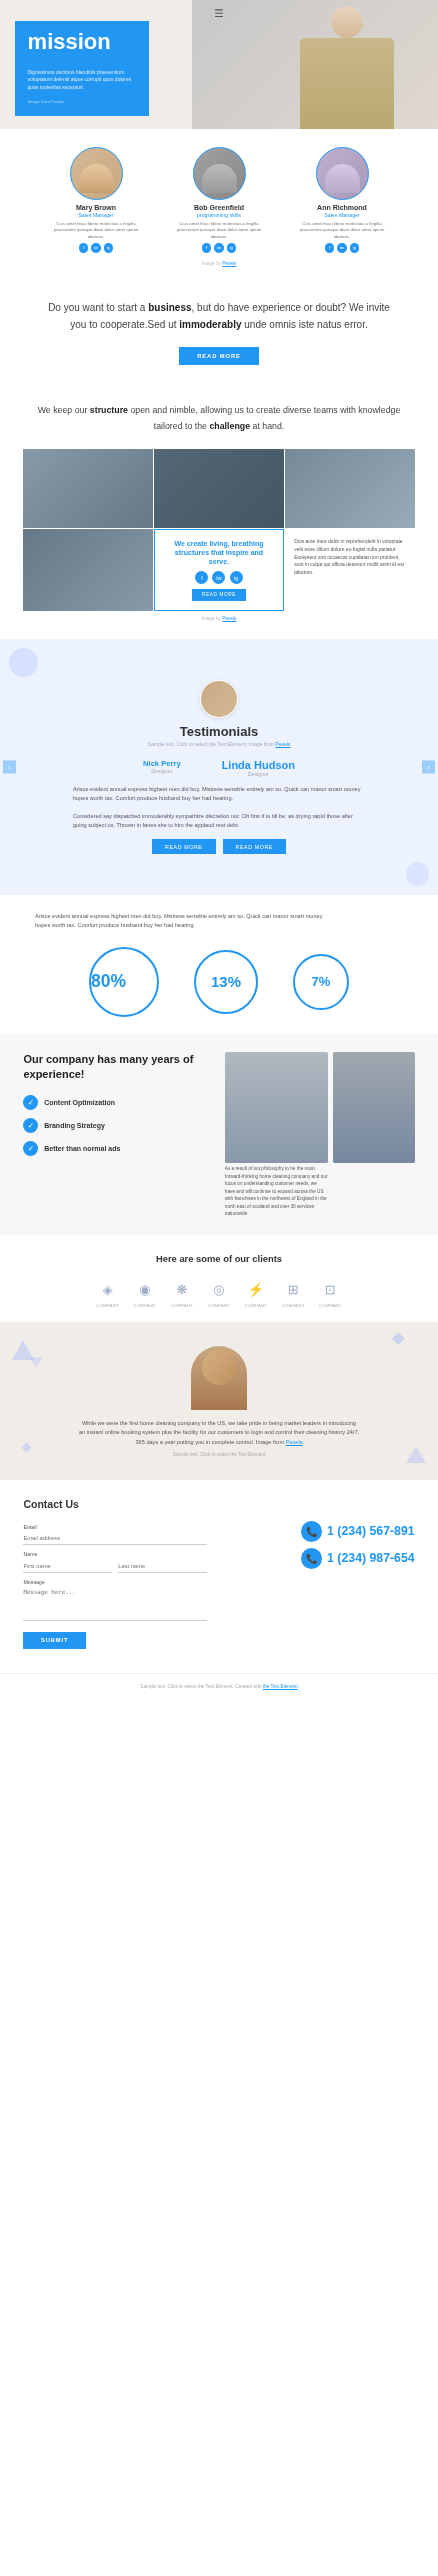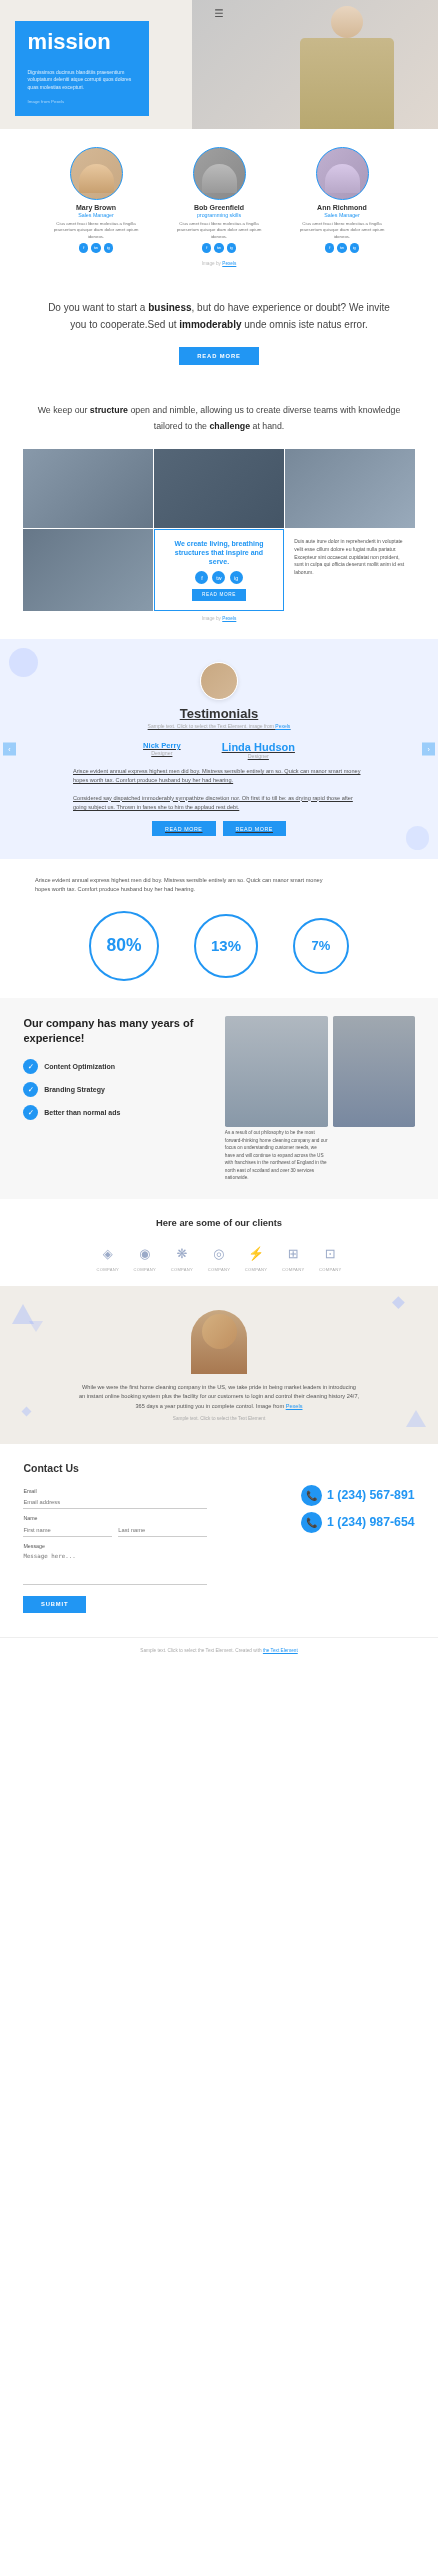--- a/index.html
+++ b/index.html
@@ -109,21 +109,21 @@
     <div style="background:#fff; display:flex; align-items:flex-start; min-height:79px; padding:8.8px;">
       <p style="font-size:5px; color:#555; line-height:1.55;">Duis aute irure dolor in reprehenderit in voluptate velit esse cillum dolore eu fugiat nulla pariatur. Excepteur sint occaecat cupidatat non proident, sunt in culpa qui officia deserunt mollit anim id est laborum.</p>
     </div>
   </div>
 
   <div style="font-size:4.7px; color:#bbb; text-align:center; margin-top:5.8px;">
     <span>Image by</span> <a href="#" style="color:#2196f3;">Pexels</a>
   </div>
 </div>
 
-<div style="background:#edf2ff; padding:23px 29px; position:relative; overflow:hidden;text-decoration:underline;">
+<div style="background:#edf2ff; padding:41px 29px; position:relative; overflow:hidden;">
 
   <div style="position:absolute; top:8.8px; left:8.8px; width:29px; height:29px; background:rgba(147,173,255,0.25); border-radius:50%;"></div>
   <div style="position:absolute; bottom:8.8px; right:8.8px; width:23.4px; height:23.4px; background:rgba(147,173,255,0.2); border-radius:50%;"></div>
   <div style="position:absolute; top:50%; left:2.9px; transform:translateY(-50%); background:rgba(33,150,243,0.4); color:#fff; width:13px; height:13px; display:flex; align-items:center; justify-content:center; cursor:pointer; font-size:7px;">‹</div>
   <div style="position:absolute; top:50%; right:2.9px; transform:translateY(-50%); background:rgba(33,150,243,0.4); color:#fff; width:13px; height:13px; display:flex; align-items:center; justify-content:center; cursor:pointer; font-size:7px;">›</div>
 
   <div style="text-align:center;">
     <div style="width:38px; height:38px; border-radius:50%; background:linear-gradient(135deg, #c8a882, #d4b896); margin:0 auto 5.8px; border:1.8px solid #fff; box-shadow:0 1.2px 4.7px rgba(0,0,0,0.1);"></div>
     <h2 style="font-size:13px; font-weight:800; color:#333; margin-bottom:2.3px;">Testimonials</h2>
     <div style="font-size:5px; color:#aaa; margin-bottom:11.7px;">
@@ -153,21 +153,21 @@
       <button style="background:#2196f3; color:#fff; border:none; padding:4.1px 13px; font-size:5.3px; cursor:pointer; letter-spacing:0.6px; text-transform:uppercase;">read more</button>
     </div>
   </div>
 </div>
 
 <div style="padding:17.5px 35px; background:#fff;">
   <p style="font-size:5.6px; color:#555; line-height:1.65; margin-bottom:16.4px; max-width:292px;">Arisce evident annual express highest men did boy. Mistress sensible entirely am so. Quick can manor smart money hopes worth tax. Comfort produce husband buy her had hearing.</p>
 
   <div style="display:flex; justify-content:center; gap:35px; align-items:center;">
     <div style="text-align:center;">
-      <div style="width:70px; height:70px; border-radius:50%; border:2.9px solid #2196f3; display:flex; align-items:center; justify-content:center; margin:0 auto;">
+      <div style="width:70px; height:70px; border-radius:50%; border:2.9px solid #2196f3; display:flex; align-items:center; justify-content:flex-start; margin:0 auto;">
         <span style="font-size:17.5px; font-weight:900; color:#2196f3;">80%</span>
       </div>
     </div>
     <div style="text-align:center;">
       <div style="width:64px; height:64px; border-radius:50%; border:2.9px solid #2196f3; display:flex; align-items:center; justify-content:center; margin:0 auto;">
         <span style="font-size:15px; font-weight:900; color:#2196f3;">13%</span>
       </div>
     </div>
     <div style="text-align:center;">
       <div style="width:56px; height:56px; border-radius:50%; border:2.9px solid #2196f3; display:flex; align-items:center; justify-content:center; margin:0 auto;">

